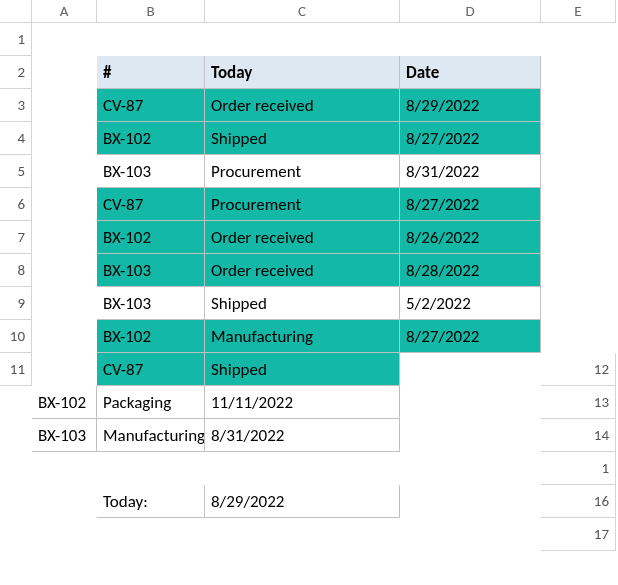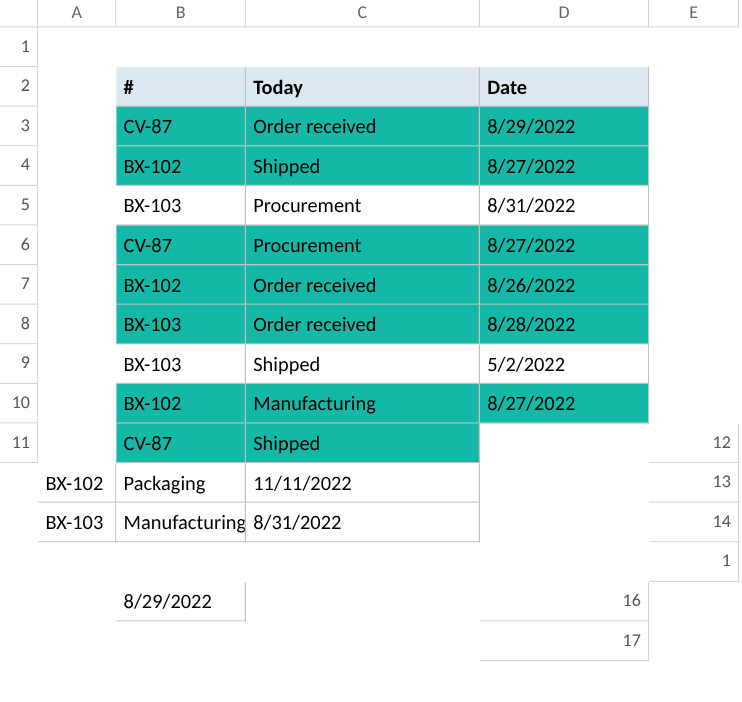--- a/index.html
+++ b/index.html
@@ -154,20 +154,21 @@
     <div class="cell"></div>
     <div class="row-header">14</div>
     <div class="cell"></div>
     <div class="cell"></div>
     <div class="cell"></div>
     <div class="cell"></div>
     <div class="cell"></div>
     <div class="row-header">1</div>
     <div class="cell"></div>
     <div class="cell"></div>
+    <div class="cell tbl-cell">Today:</div>
     <div class="cell tbl-cell">8/29/2022</div>
     <div class="cell"></div>
     <div class="row-header">16</div>
     <div class="cell"></div>
     <div class="cell"></div>
     <div class="cell"></div>
     <div class="cell"></div>
     <div class="cell"></div>
     <div class="row-header">17</div>
     <div class="cell"></div>

